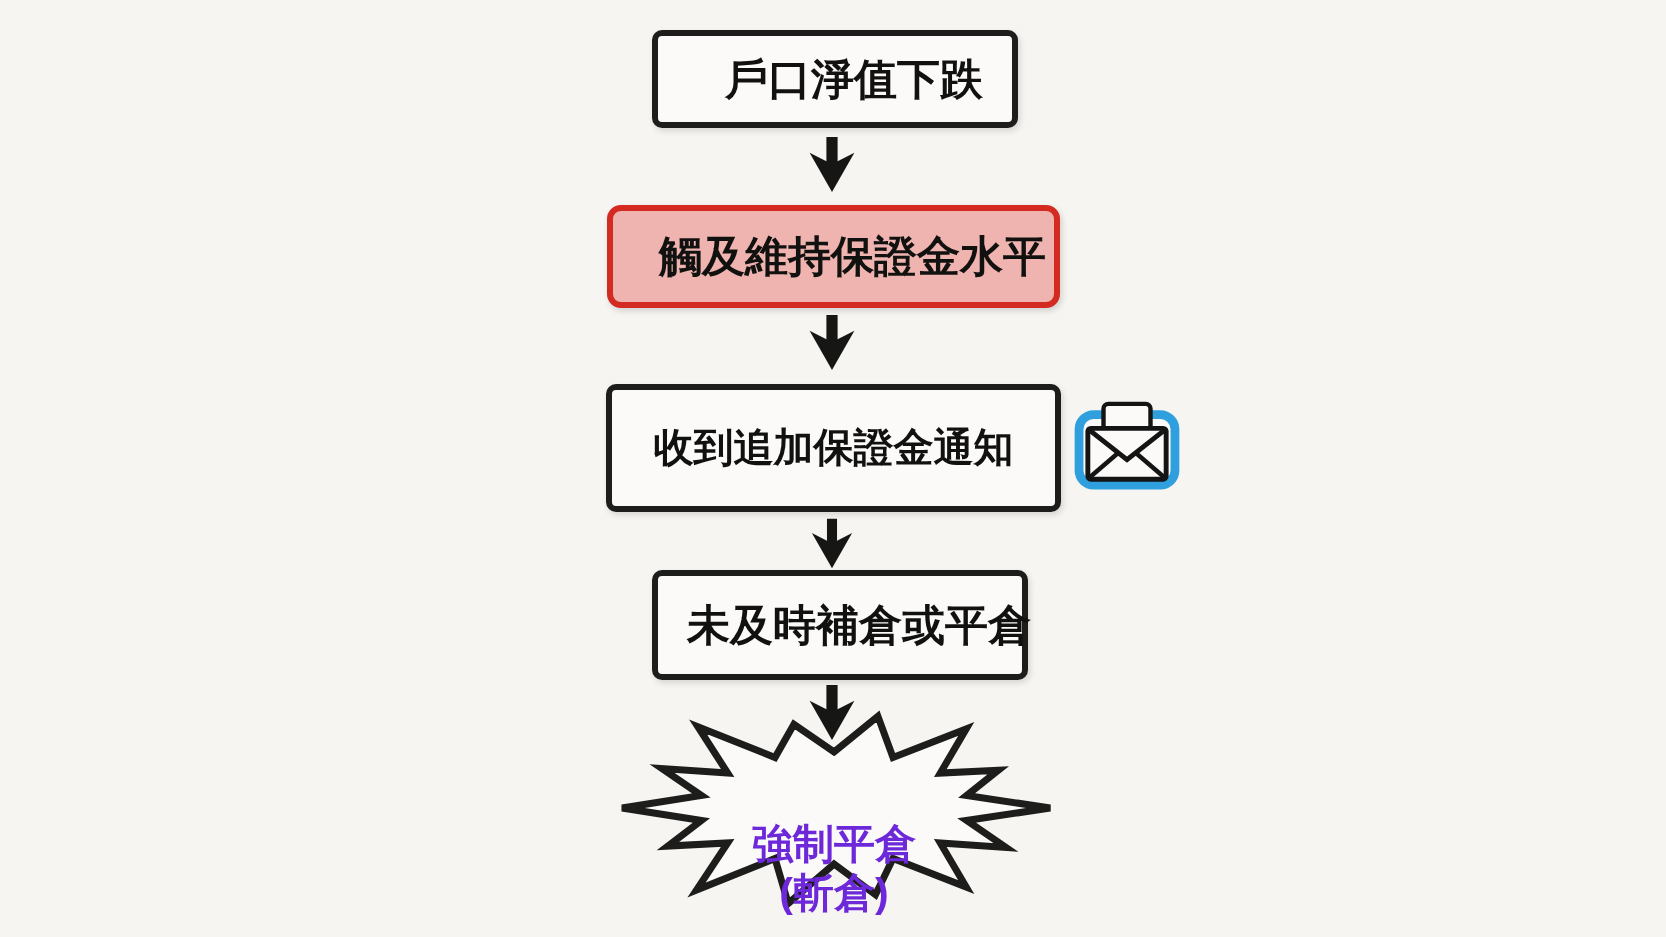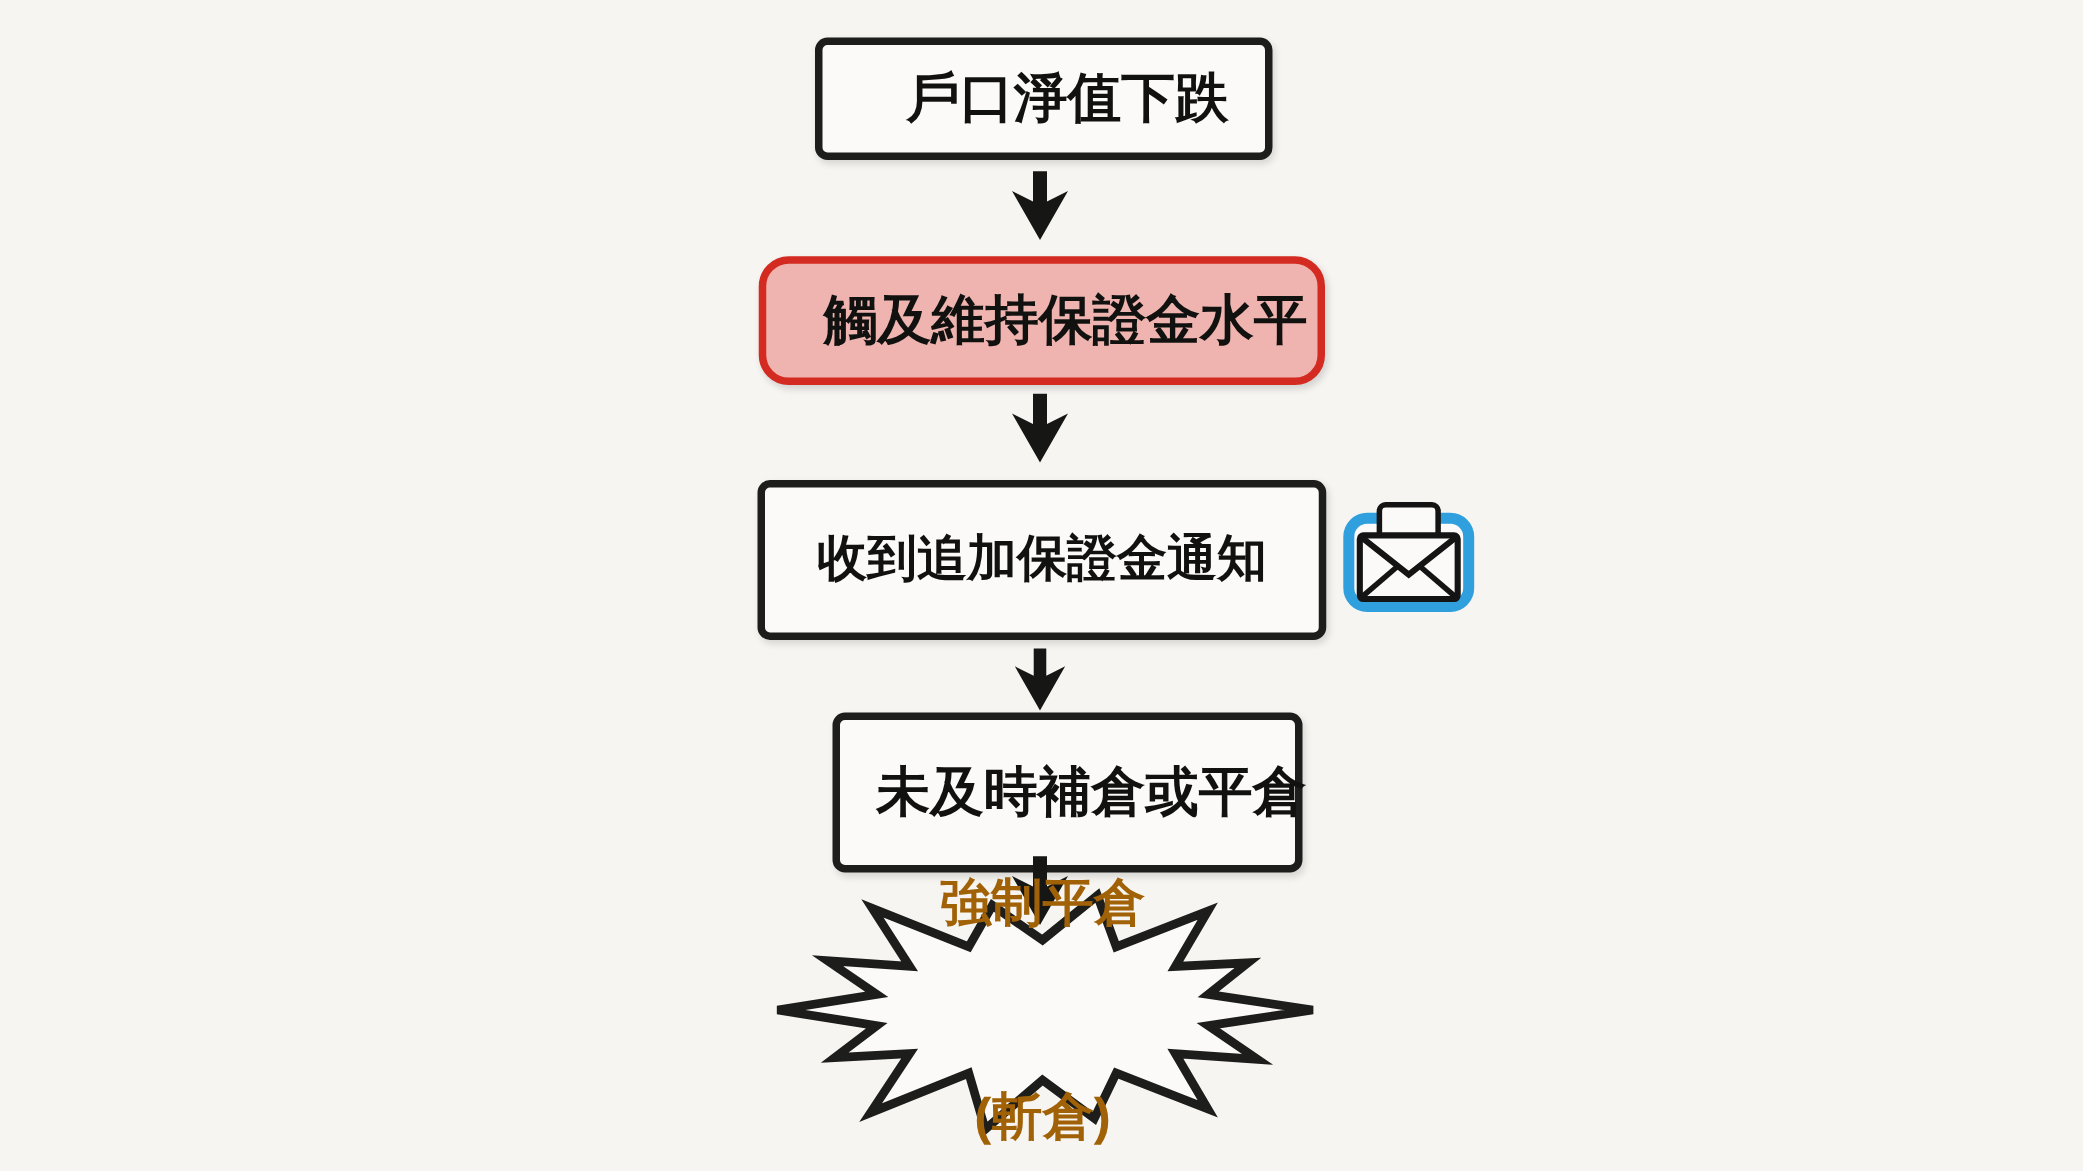--- a/index.html
+++ b/index.html
@@ -24,21 +24,21 @@
     box-shadow:2px 3px 6px rgba(0,0,0,.13);
     text-align:center;
     color:#111110;
     font-weight:700;
     line-height:1.18;
   }
   .node .line{display:block;white-space:nowrap;}
   .node--highlight{
     border-color:#d32b21;
     background:#efb4af;
-    border-radius:24px;
+    border-radius:14px;
     box-shadow:2px 3px 6px rgba(0,0,0,.15);
   }
   .fs43{font-size:43px;padding-left:38px;}
   .fs40{font-size:40px;}
   .arrow{position:absolute;}
   .arrow svg{display:block;width:100%;height:100%;}
   .arrow path{fill:#161615;}
   .envelope{position:absolute;}
   .envelope svg{display:block;width:100%;height:100%;}
   .starburst{position:absolute;}
@@ -46,23 +46,23 @@
   .starburst polygon{
     fill:#fbfaf8;
     stroke:#1d1d1b;
     stroke-width:7;
     stroke-linejoin:miter;
   }
   .starburst-label{
     position:absolute;
     inset:0;
     display:flex;flex-direction:column;
-    align-items:center;justify-content:space-between;
+    align-items:center;justify-content:flex-end;
     text-align:center;
-    color:#a16207;
+    color:#6d28d9;
     font-weight:700;
     font-size:41px;
     line-height:1.2;
   }
 </style>
 </head>
 <body>
 
 <div class="canvas">
 
@@ -100,21 +100,21 @@
       <line x1="93" y1="81" x2="65" y2="57" stroke="#141414" stroke-width="4.5"></line>
     </svg>
   </div>
 
   <div class="arrow" style="left:804px;top:518px;width:56px;height:52px;">
     <svg viewBox="0 0 60 62">
         <path d="M24 1 L36 1 L36 27 L54 18 L30 60 L6 18 L24 27 Z"></path>
       </svg>
   </div>
 
-  <div class="node fs43" style="left:652px;top:570px;width:376px;height:128px;margin-left:14px;">
+  <div class="node fs43" style="left:652px;top:570px;width:376px;height:110px;">
     <span class="line">未及時補倉或平倉</span>
   </div>
 
   <div class="arrow" style="left:804px;top:684px;width:56px;height:58px;">
     <svg viewBox="0 0 60 62">
         <path d="M24 1 L36 1 L36 27 L54 18 L30 60 L6 18 L24 27 Z"></path>
       </svg>
   </div>
 
   <div class="starburst" style="left:614px;top:698px;width:440px;height:220px;">

